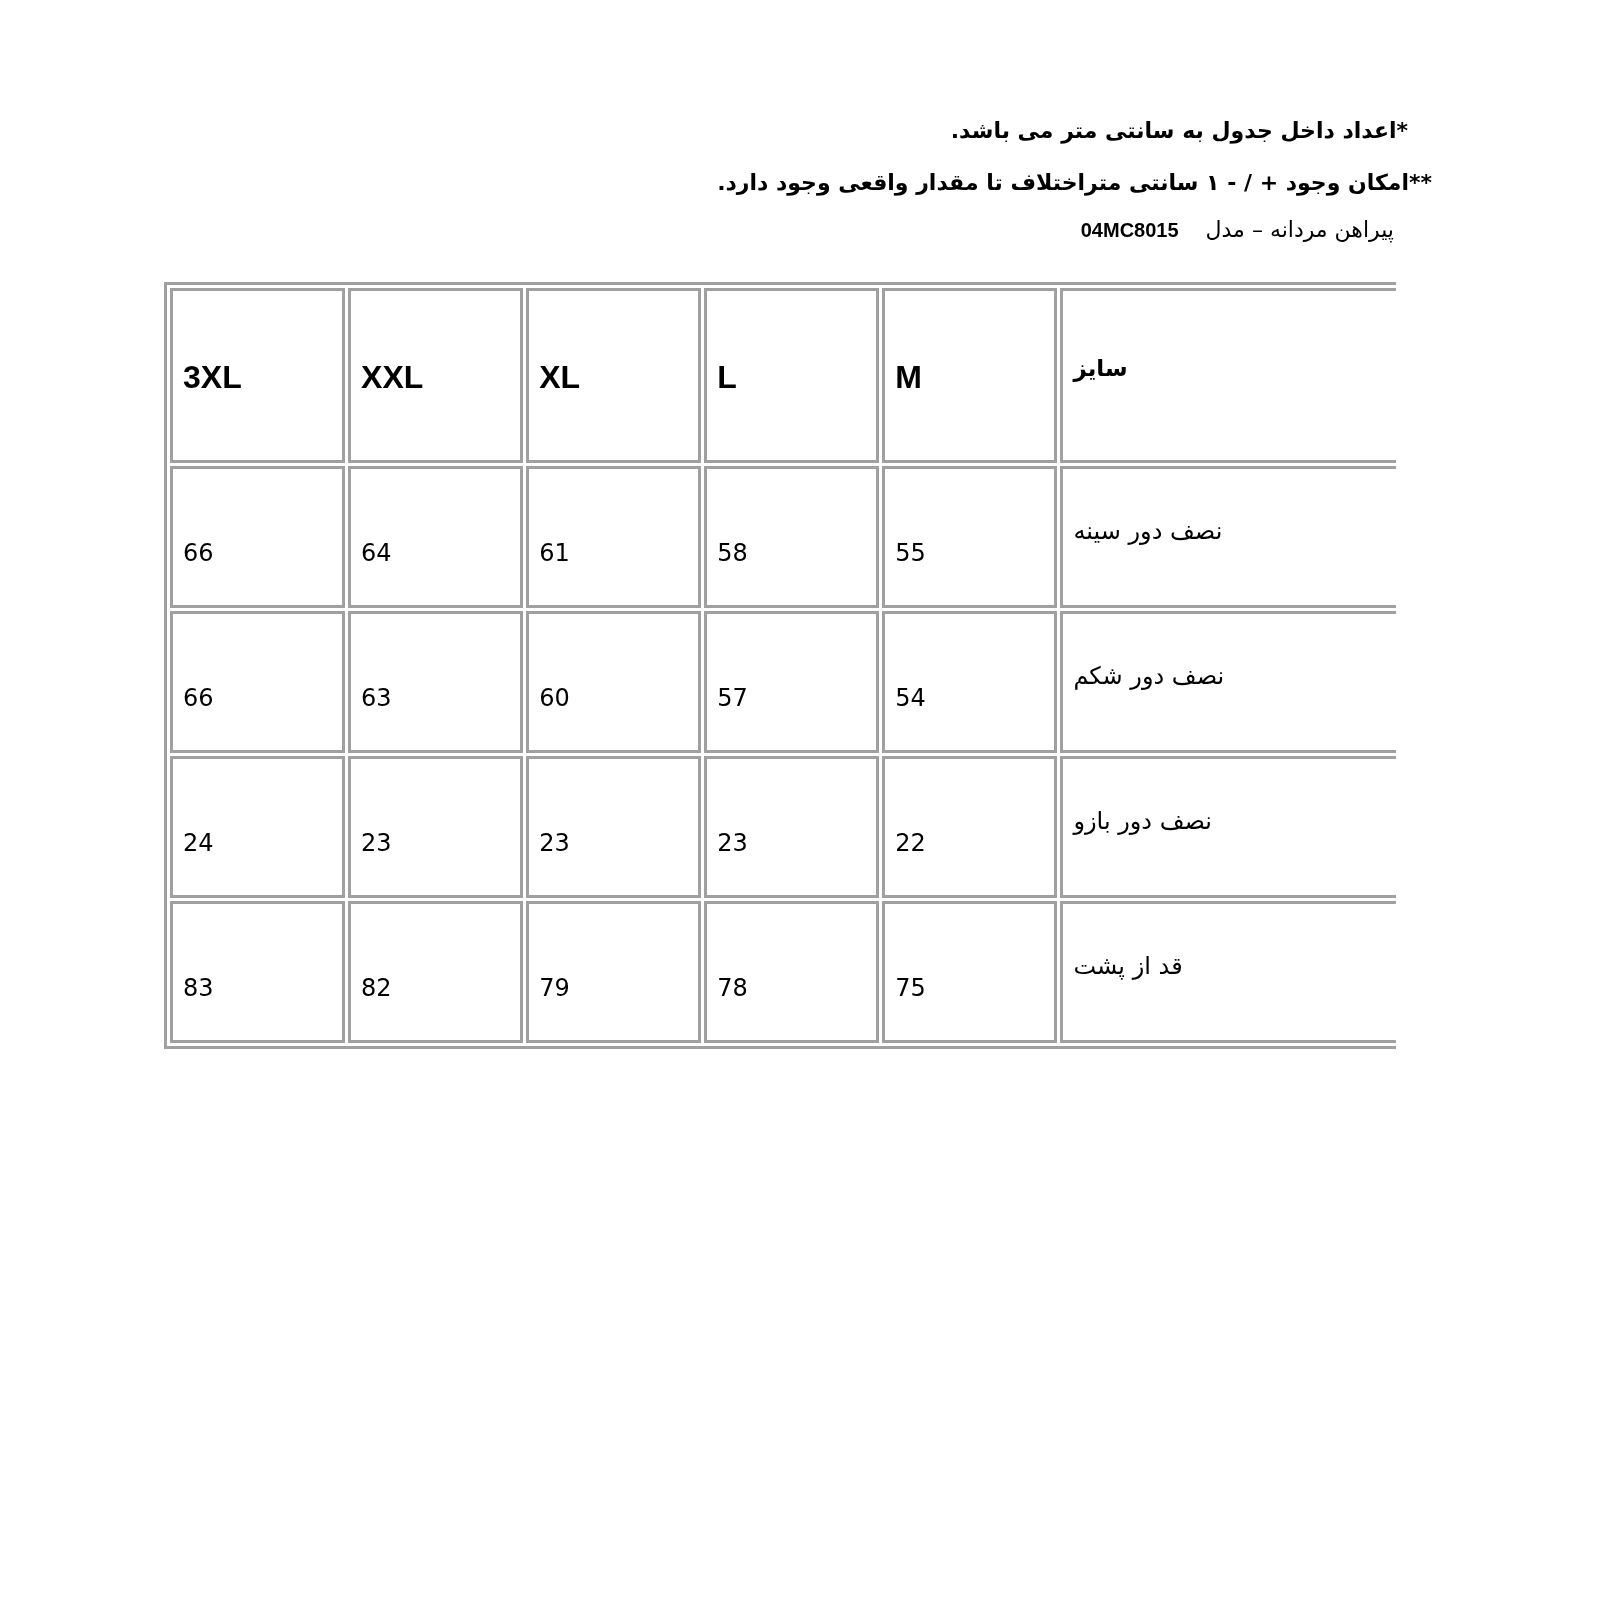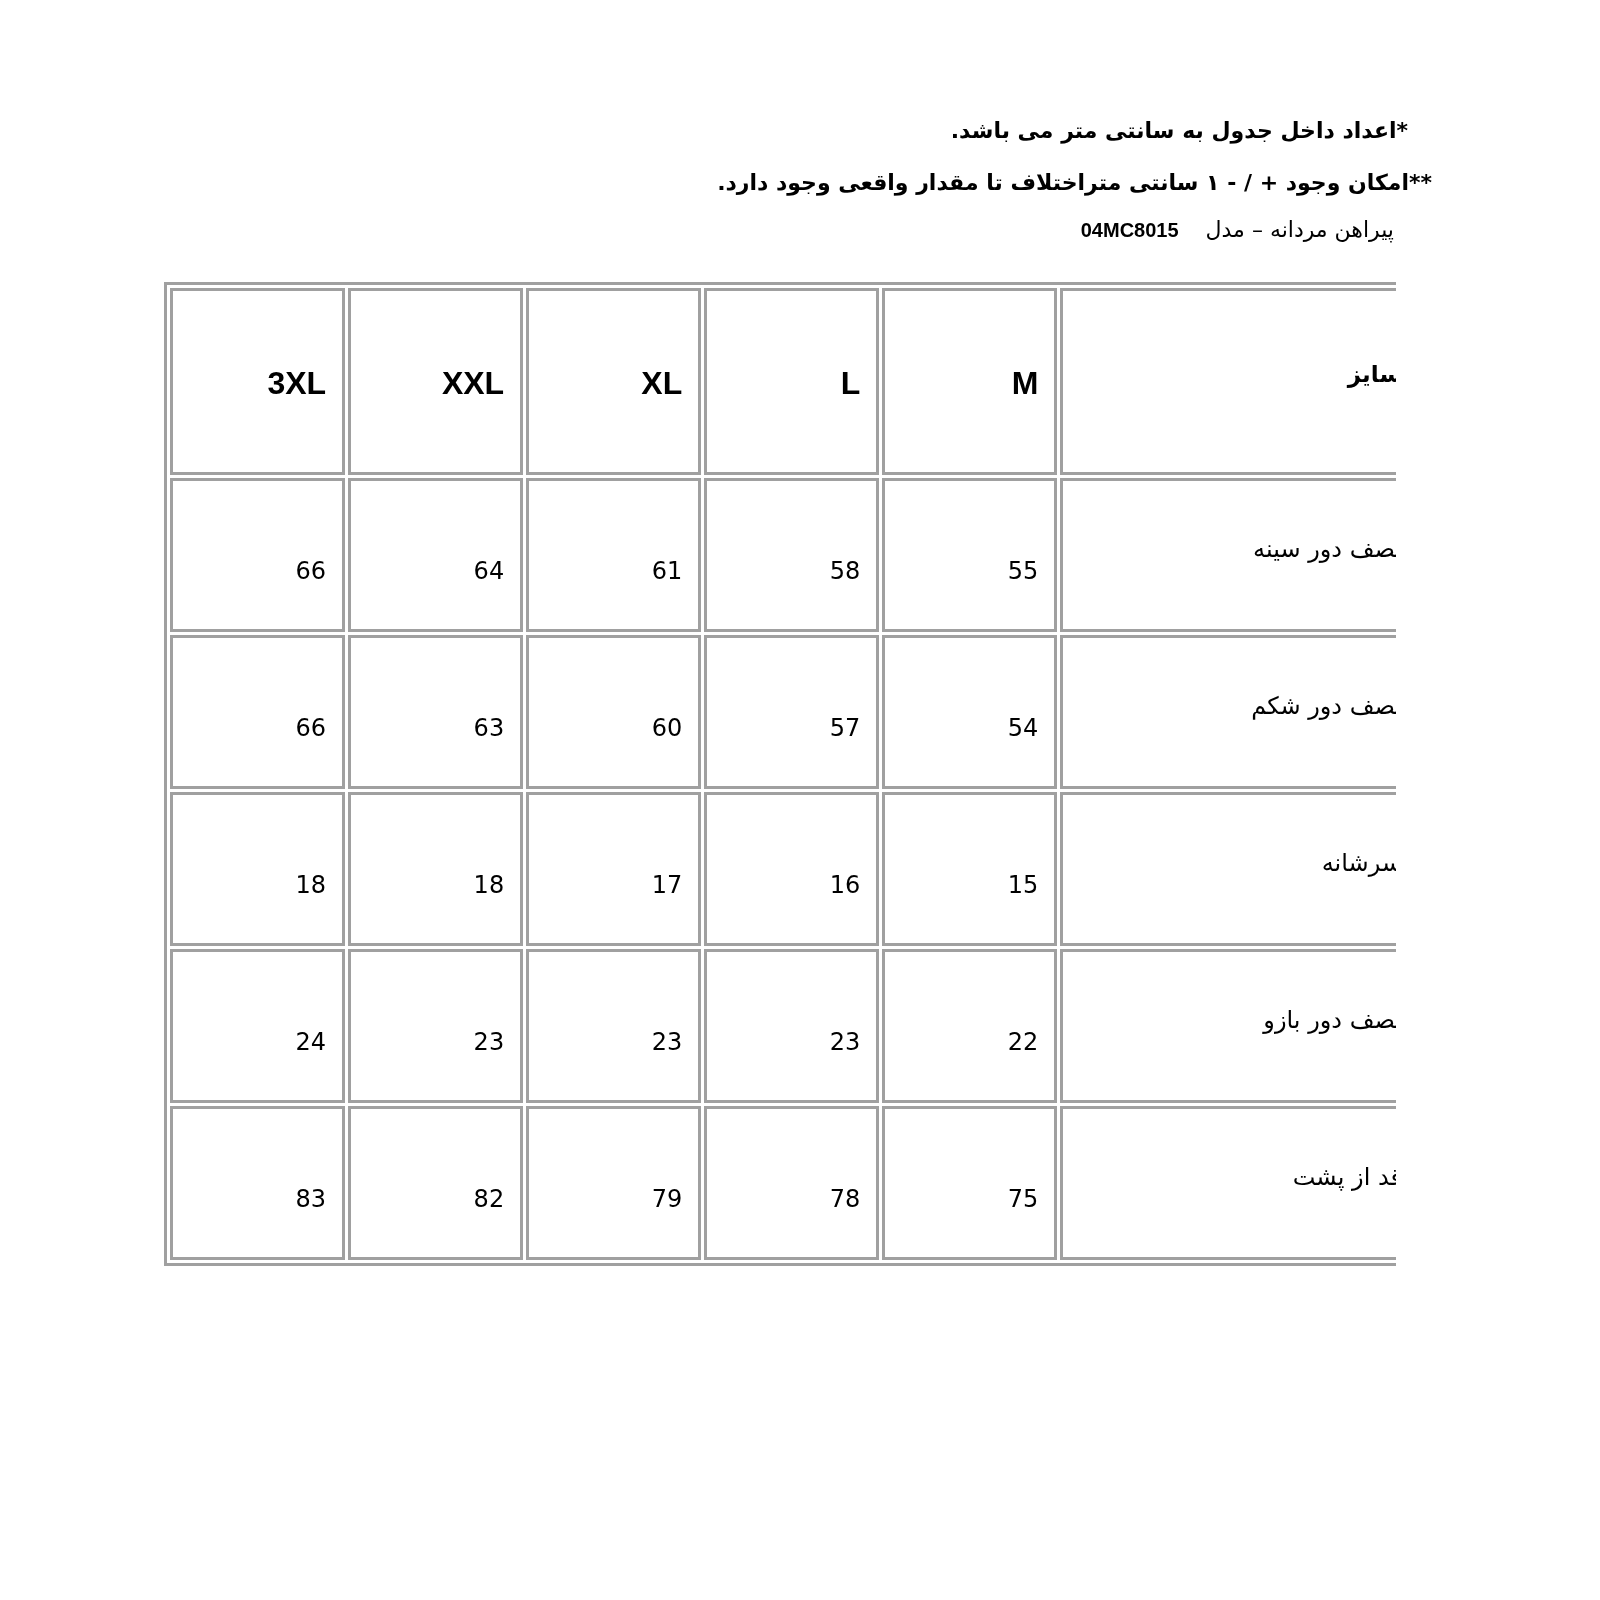--- a/index.html
+++ b/index.html
@@ -46,23 +46,23 @@
       border-collapse: separate;
       border-spacing: 3px;
       border: 3px solid #a0a0a0;
       border-right: none;
       table-layout: fixed;
       width: 1260px;
       background: #fff;
     }
     table.size-table td, table.size-table th {
       border: 3px solid #a0a0a0;
-      text-align: right;
+      text-align: left;
       vertical-align: middle;
-      padding: 16px;
+      padding: 10px;
       background: #fff;
     }
     table.size-table col.c-size { width: 169px; }
     table.size-table col.c-label { width: 348px; }
 
     .head-row th { height: 149px; }
     .data-row td { height: 116px; }
 
     .size-head {
       font-family: "Liberation Sans", sans-serif;
@@ -136,28 +136,20 @@
 
   <tr class="data-row">
     <td><span class="cell-value">66</span></td>
     <td><span class="cell-value">63</span></td>
     <td><span class="cell-value">60</span></td>
     <td><span class="cell-value">57</span></td>
     <td><span class="cell-value">54</span></td>
     <td><span class="row-label">نصف دور شکم</span></td>
   </tr>
 
-  <tr class="data-row">
-    <td><span class="cell-value">18</span></td>
-    <td><span class="cell-value">18</span></td>
-    <td><span class="cell-value">17</span></td>
-    <td><span class="cell-value">16</span></td>
-    <td><span class="cell-value">15</span></td>
-    <td><span class="row-label">سرشانه</span></td>
-  </tr>
 
   <tr class="data-row">
     <td><span class="cell-value">24</span></td>
     <td><span class="cell-value">23</span></td>
     <td><span class="cell-value">23</span></td>
     <td><span class="cell-value">23</span></td>
     <td><span class="cell-value">22</span></td>
     <td><span class="row-label">نصف دور بازو</span></td>
   </tr>
 

